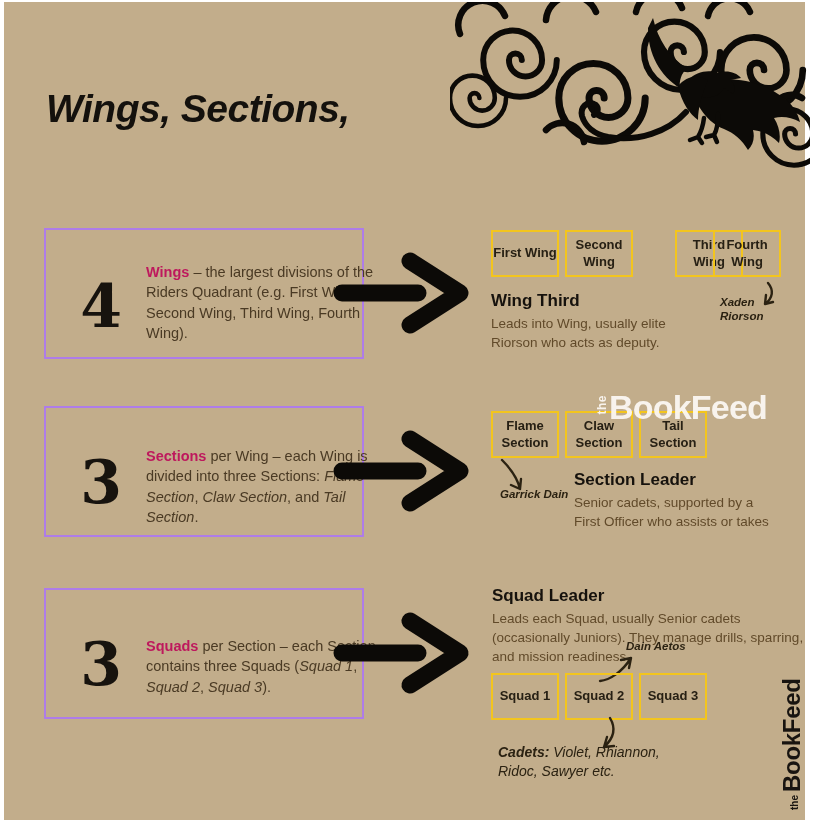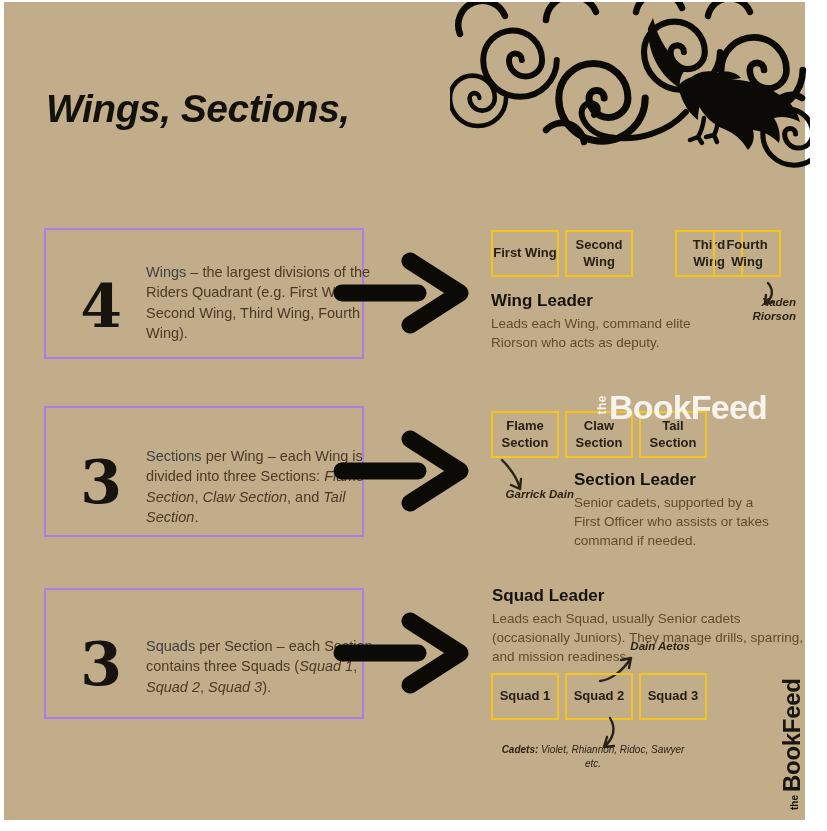--- a/index.html
+++ b/index.html
@@ -16,47 +16,47 @@
   .hero{position:absolute;left:450px;top:2px;width:360px;height:185px;}
 
   
   .pbox{position:absolute;left:44px;width:320px;height:131px;border:2px solid #ae7ce8;box-sizing:border-box;}
   .pb1{top:228px}.pb2{top:406px}.pb3{top:588px}
   .num{position:absolute;width:62px;text-align:center;font-family:"DejaVu Serif",serif;
        font-weight:700;font-size:60px;line-height:1;color:#17130e;}
   .num1{left:70px;top:276px}.num2{left:70px;top:452px}.num3{left:70px;top:634px}
   .desc{position:absolute;left:146px;width:214px;font-size:14.5px;line-height:1.4;color:#4a3a24;margin:0;}
   .desc1{top:262px;width:252px;left:146px}.desc2{top:446px;width:252px}.desc3{top:636px;width:248px}
-  .desc b{color:#404040;font-weight:400;}
+  .desc b{color:#be185d;font-weight:700;}
   .desc i{font-style:italic;}
 
   
   .big-arrow{position:absolute;left:330px;width:150px;height:92px;}
   .ba1{top:247px}.ba2{top:425px}.ba3{top:607px}
   .big-arrow path{fill:none;stroke:#0c0a07;stroke-width:17;stroke-linecap:round;stroke-linejoin:round;}
 
   
   .ybox{position:absolute;width:68px;height:47px;border:2px solid #f3c51d;box-sizing:border-box;
         display:flex;align-items:center;justify-content:center;text-align:center;
         font-size:13px;font-weight:700;line-height:1.25;color:#272014;}
 
   
   .leader{position:absolute;}
   .l1{left:491px;top:291px;width:250px}.l2{left:574px;top:470px;width:240px}.l3{left:492px;top:586px;width:350px}
   .leader .lt{font-size:17px;font-weight:700;color:#16120d;margin:0 0 3px 0;}
   .leader .bl{display:block;font-size:13.5px;line-height:1.42;color:#614a2a;}
 
   
-  .name-note{position:absolute;text-align:right;font-size:11.5px;font-weight:700;
+  .name-note{position:absolute;text-align:left;font-size:11.5px;font-weight:700;
              font-style:italic;line-height:1.25;color:#2b2212;}
   .nn-xaden{left:720px;top:295px;width:76px}
   .nn-garrick{left:500px;top:487px;width:74px}
   .nn-dain{left:626px;top:639px;width:64px}
-  .cadets{position:absolute;left:498px;top:743px;width:190px;text-align:center;
-          font-size:10px;font-style:italic;line-height:1.35;color:#2b2212;}
+  .cadets{position:absolute;left:498px;top:743px;width:190px;
+          font-size:14px;font-style:italic;line-height:1.35;color:#2b2212;}
   .cadets b{font-weight:700;}
 
   
   .sm-arrow{position:absolute;}
   .sm-arrow path{fill:none;stroke:#2b2212;stroke-width:2.4;stroke-linecap:round;stroke-linejoin:round;}
   .sa-xaden{left:738px;top:281px;width:40px;height:26px}
   .sa-garrick{left:494px;top:458px;width:40px;height:34px}
   .sa-dain{left:594px;top:652px;width:44px;height:32px}
   .sa-cadets{left:586px;top:716px;width:36px;height:34px}
 
@@ -136,22 +136,22 @@
   <div class="ybox" style="left:713px;top:230px">
       <span>Fourth Wing</span>
     </div>
 
   <svg class="sm-arrow sa-xaden" viewBox="0 0 40 26">
     <path d="M30,2 C36,9 35,17 27,23 M27,23 l8,-2 M27,23 l1,-9"></path>
   </svg>
   <div class="name-note nn-xaden">Xaden Riorson</div>
 
   <div class="leader l1">
-    <p class="lt">Wing Leader</p>
-    <span class="bl">Leads each Wing, command elite</span>
+    <p class="lt">Wing Third</p>
+    <span class="bl">Leads into Wing, usually elite</span>
     <span class="bl">Riorson who acts as deputy.</span>
   </div>
 
   <div class="pbox pb2"></div>
   <div class="num num2">3</div>
   <p class="desc desc2"><b>Sections</b><span> per Wing – each Wing is divided into three Sections: </span><i>Flame Section</i><span>, </span><i>Claw Section</i><span>, and </span><i>Tail Section</i><span>.</span></p>
 
   <svg class="big-arrow ba2" viewBox="0 0 150 92">
     <path d="M12,46 H88"></path>
       <path d="M80,14 L130,46 L80,78"></path>
@@ -169,21 +169,20 @@
 
   <svg class="sm-arrow sa-garrick" viewBox="0 0 40 34">
     <path d="M8,2 C18,12 24,22 26,31 M26,31 l-9,-4 M26,31 l1,-10"></path>
   </svg>
   <div class="name-note nn-garrick">Garrick Dain</div>
 
   <div class="leader l2">
     <p class="lt">Section Leader</p>
     <span class="bl">Senior cadets, supported by a</span>
     <span class="bl">First Officer who assists or takes</span>
-    <span class="bl">command if needed.</span>
   </div>
 
   <div class="wm-mid">
     <span class="wm-the">the</span>
     <span class="wm-name">BookFeed</span>
   </div>
 
   <div class="pbox pb3"></div>
   <div class="num num3">3</div>
   <p class="desc desc3"><b>Squads</b><span> per Section – each Section contains three Squads (</span><i>Squad 1</i><span>, </span><i>Squad 2</i><span>, </span><i>Squad 3</i><span>).</span></p>

